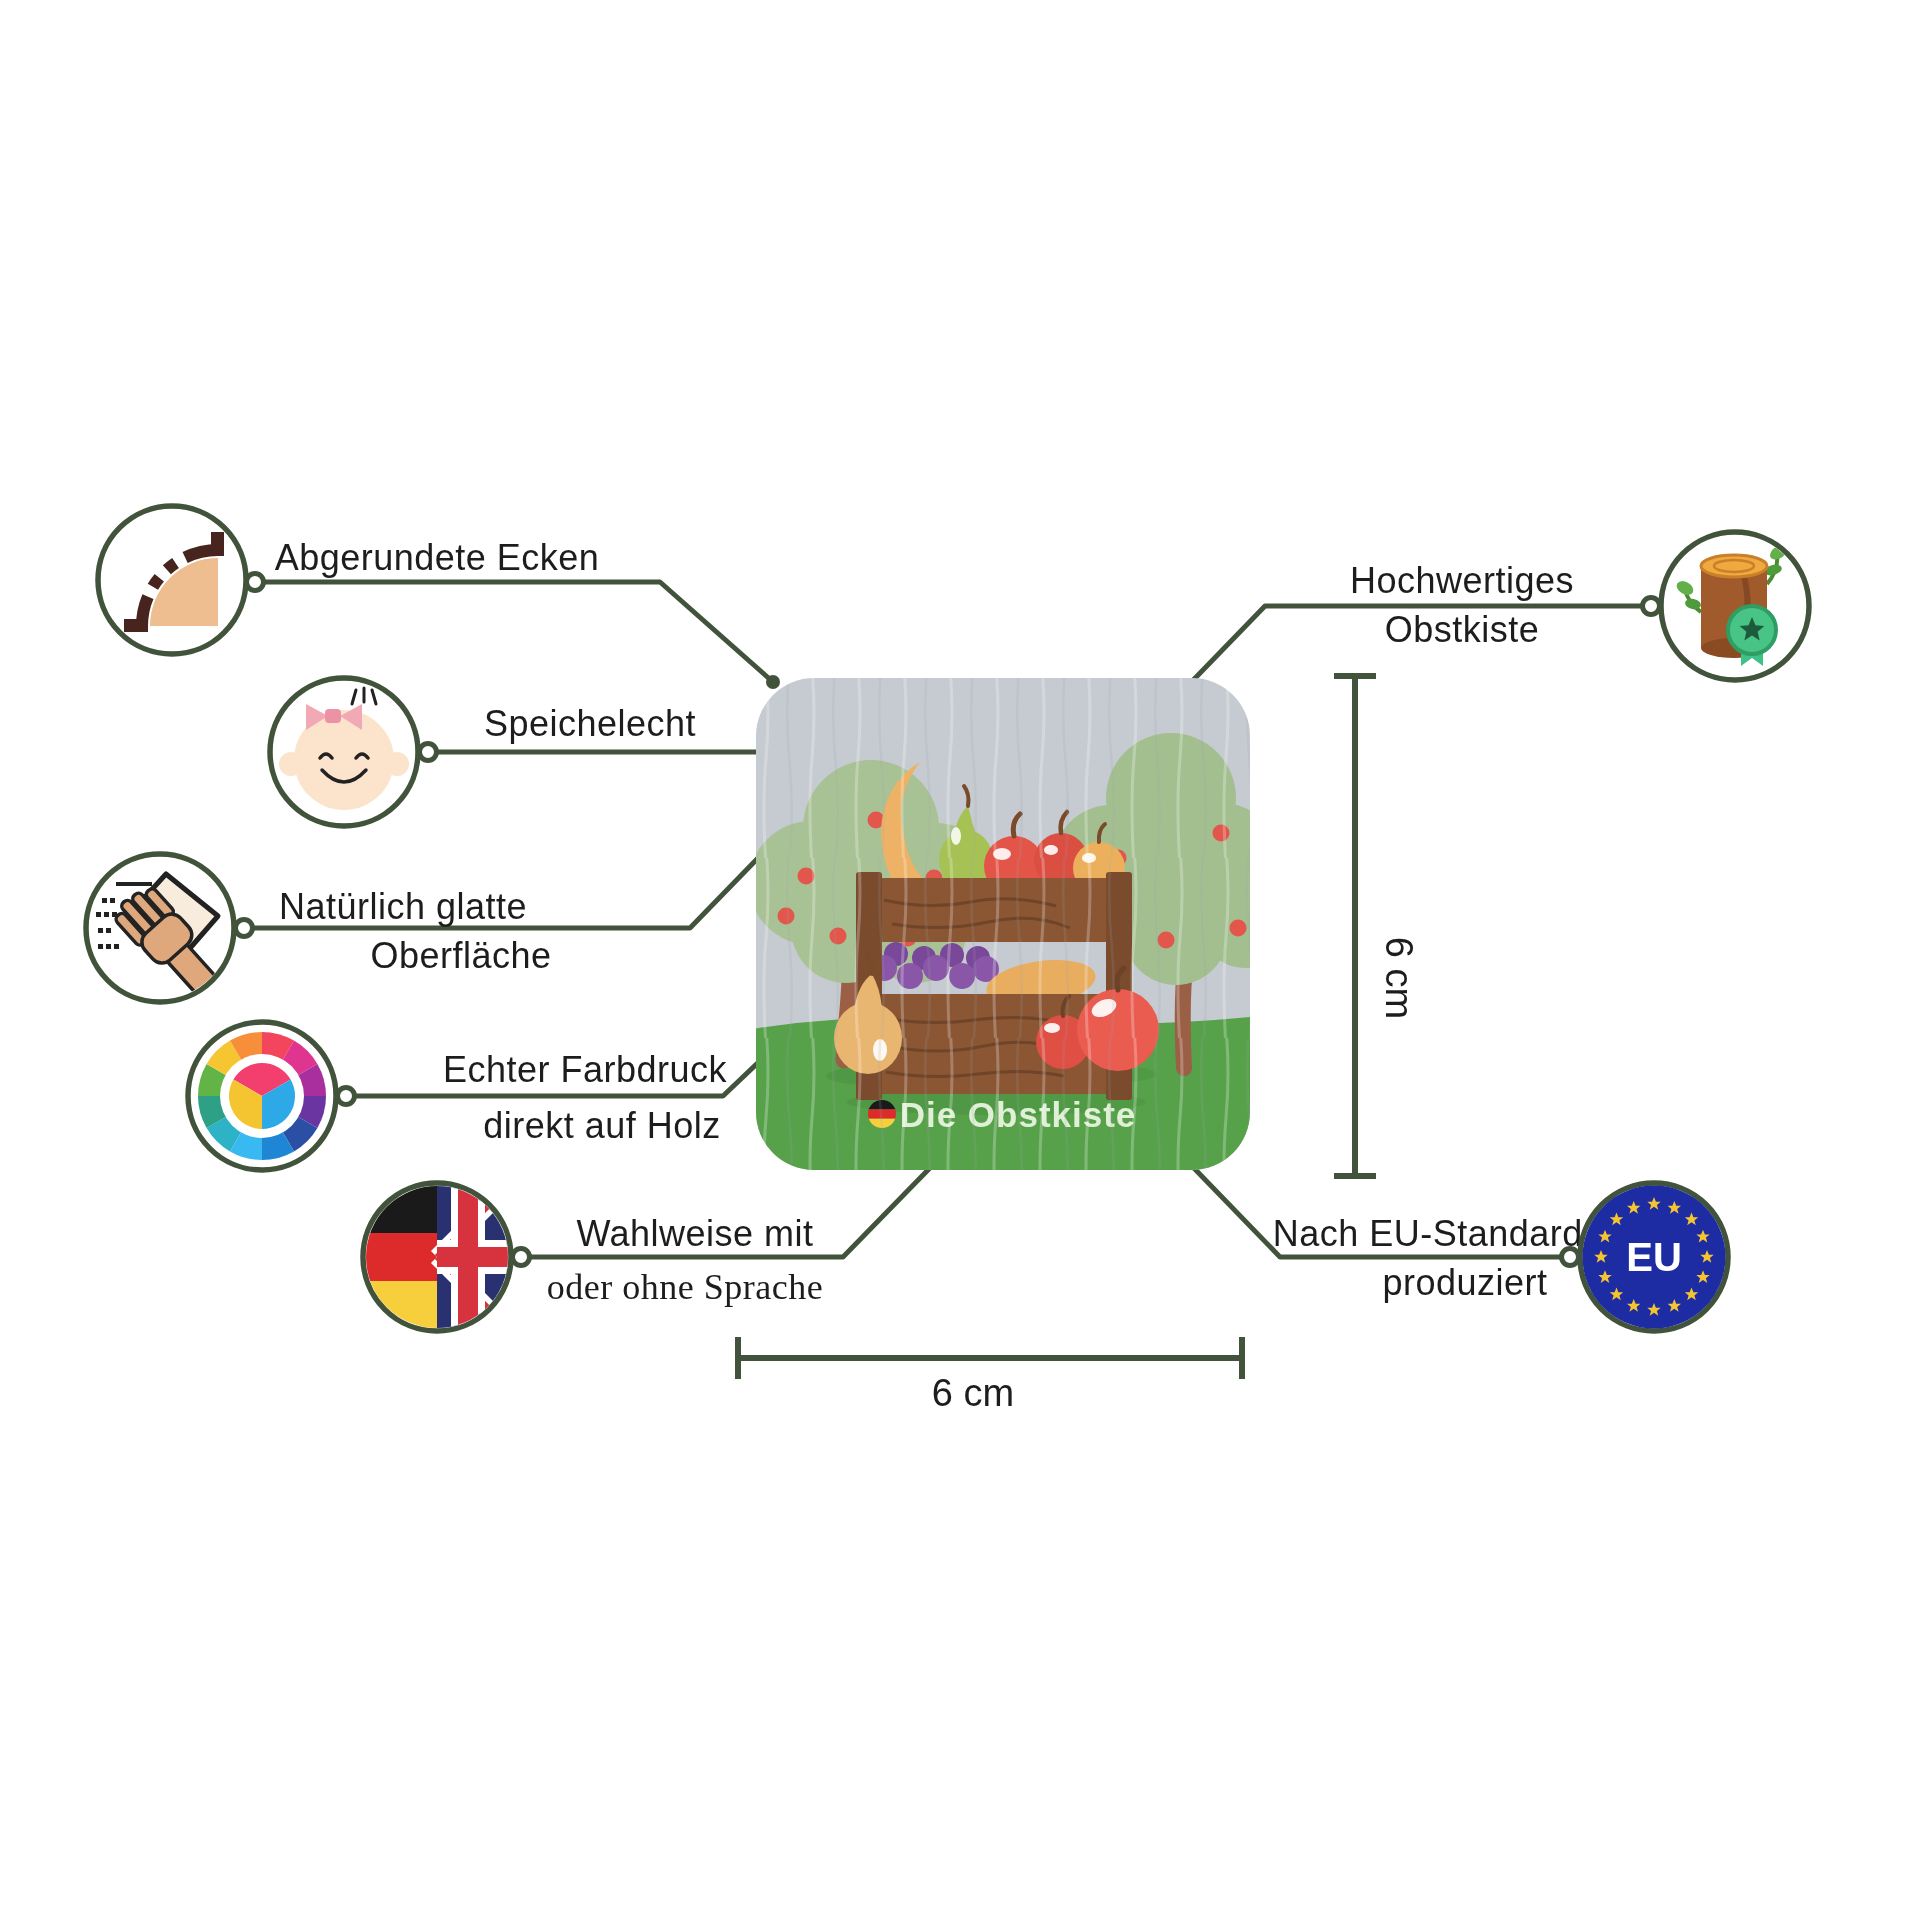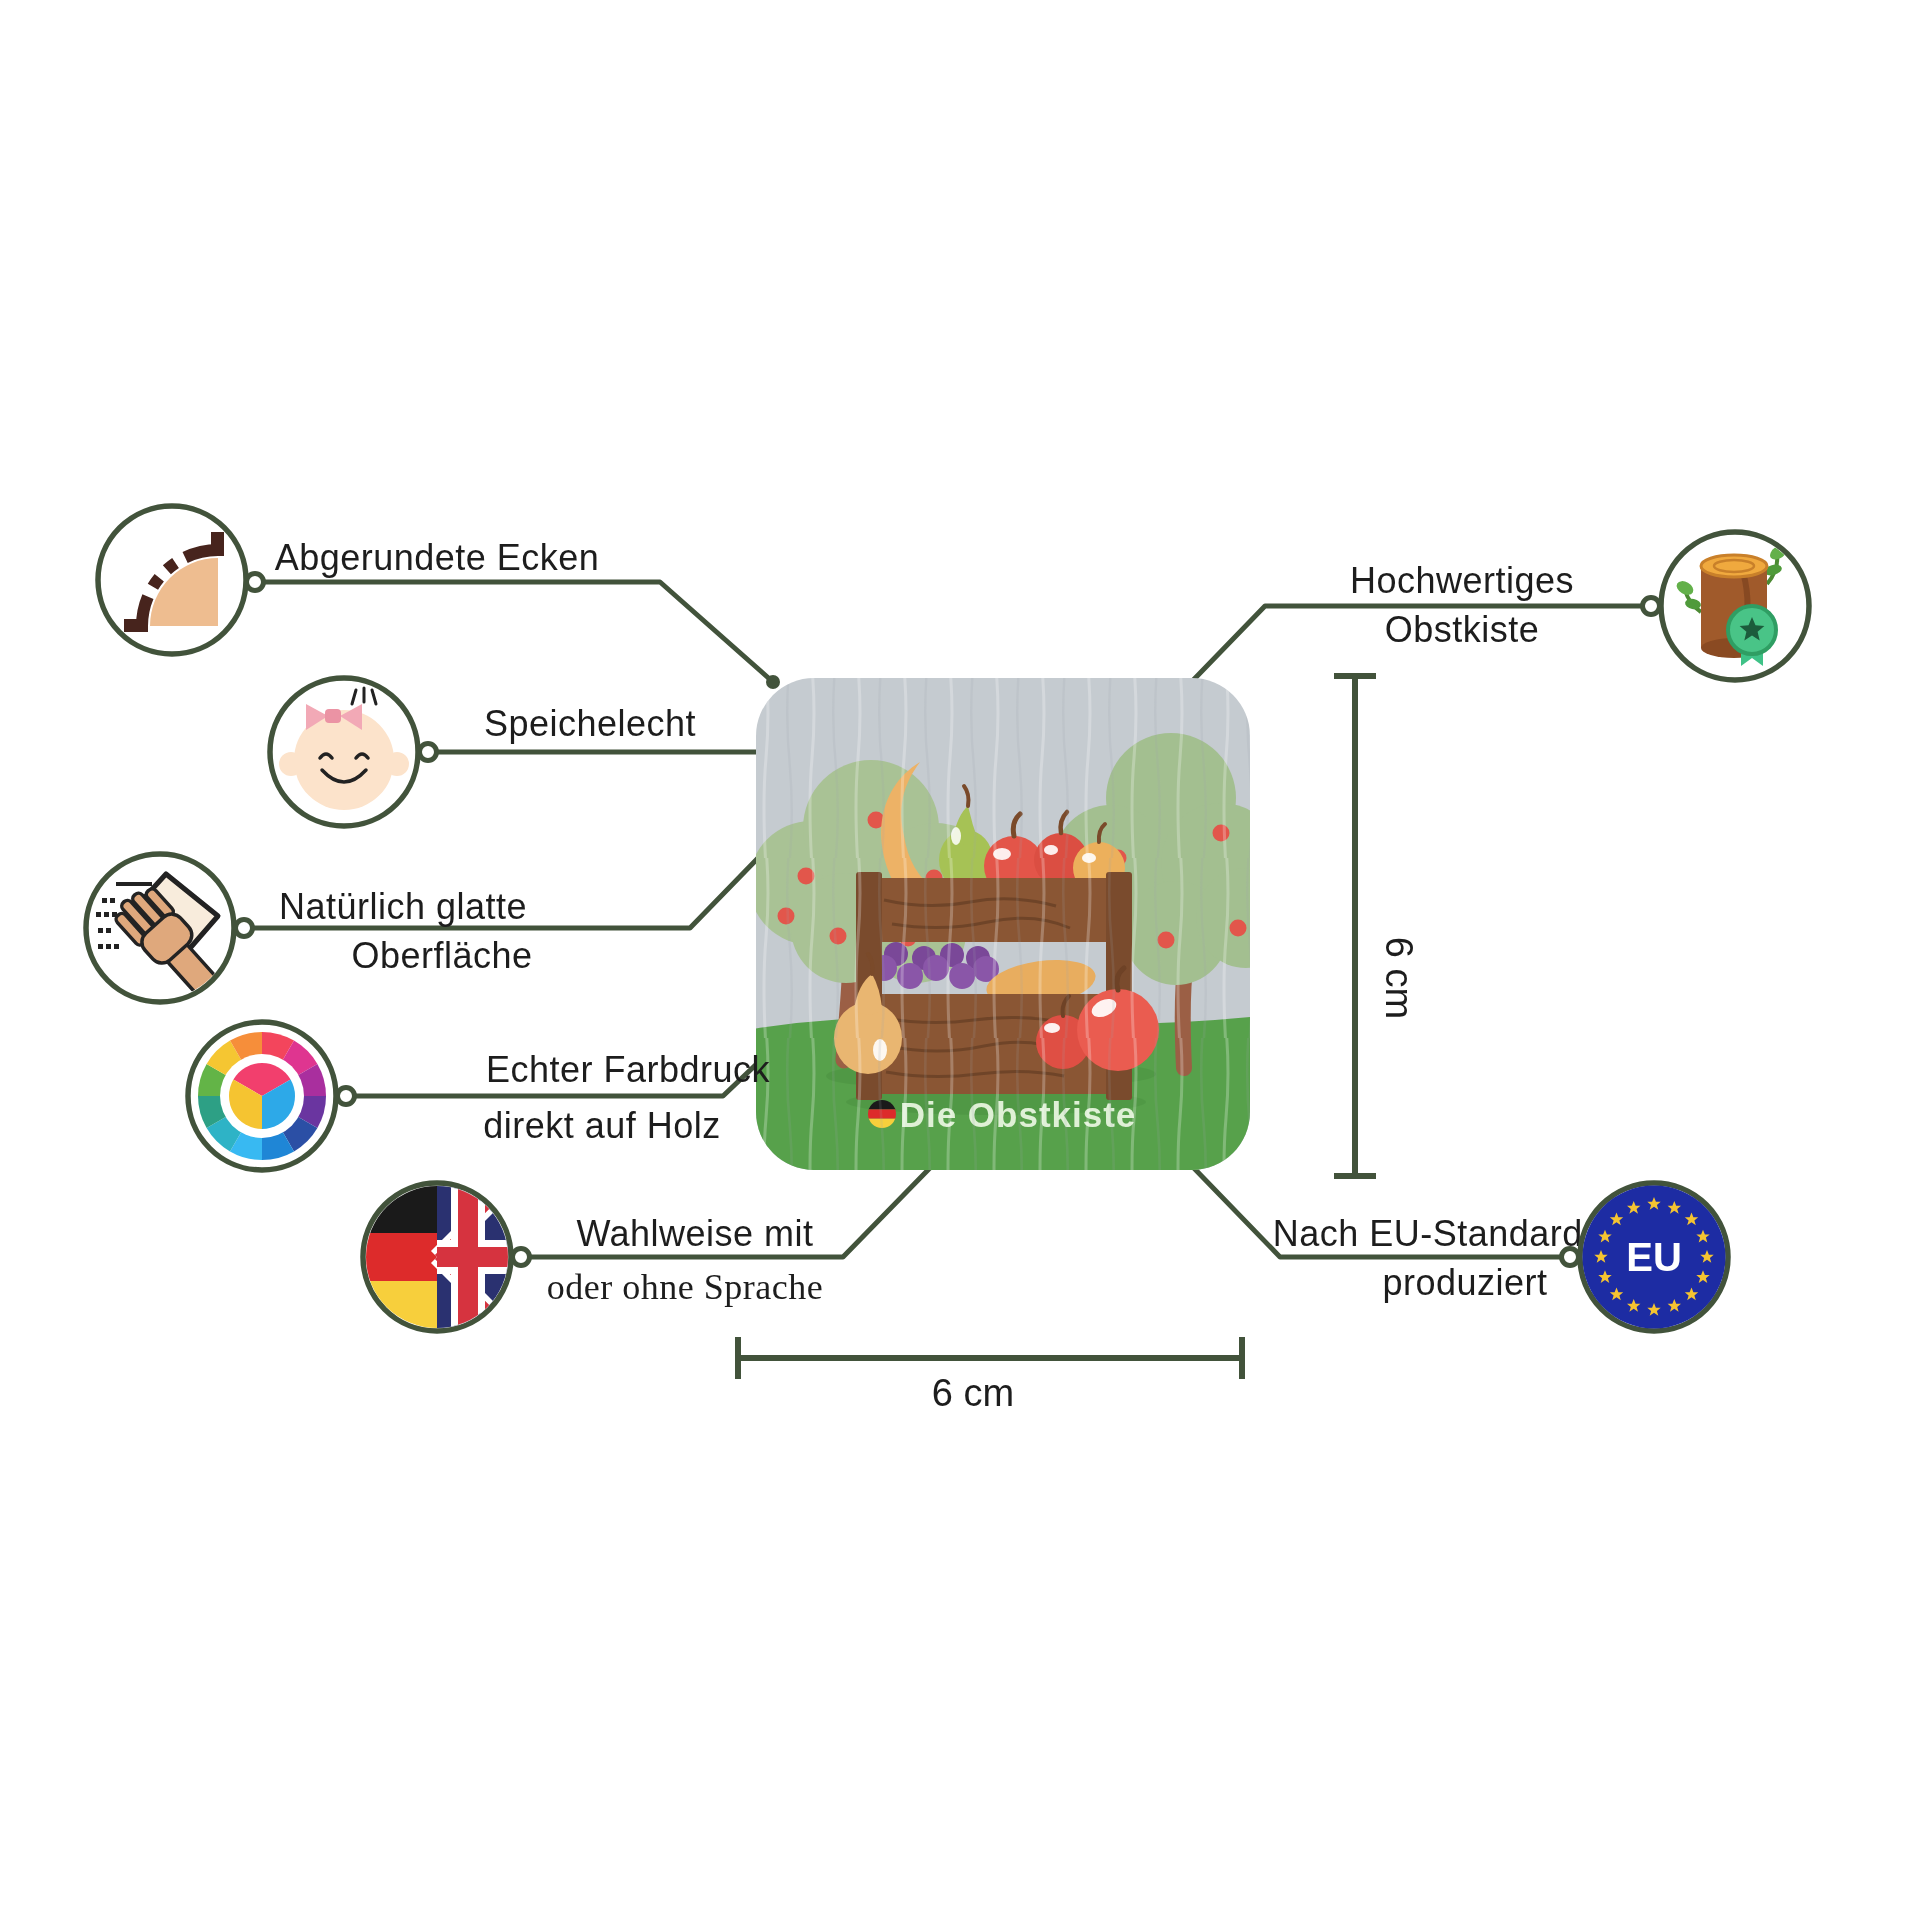--- a/index.html
+++ b/index.html
@@ -192,22 +192,22 @@
         </g>
         <text x="262" y="449" font-size="35" font-weight="bold" letter-spacing="1" fill="#dff0d6" text-anchor="middle" font-family="Liberation Sans, sans-serif">Die Obstkiste</text>
         <rect width="494" height="492" fill="url(#grain)"></rect>
       </g>
     </svg>
   </div>
 
   <div class="label" style="left:437px;top:558px;">Abgerundete Ecken</div>
   <div class="label" style="left:590px;top:724px;">Speichelecht</div>
   <div class="label" style="left:403px;top:907px;">Natürlich glatte</div>
-  <div class="label" style="left:442px;top:956px;">Oberfläche</div>
-  <div class="label" style="left:628px;top:1070px;">Echter Farbdruck</div>
+  <div class="label" style="left:461px;top:956px;">Oberfläche</div>
+  <div class="label" style="left:585px;top:1070px;">Echter Farbdruck</div>
   <div class="label" style="left:602px;top:1126px;">direkt auf Holz</div>
   <div class="label" style="left:695px;top:1234px;">Wahlweise mit</div>
   <div class="label" style="left:685px;top:1287px;font-family:Liberation Serif, serif;">oder ohne Sprache</div>
   <div class="label" style="left:1462px;top:581px;">Hochwertiges</div>
   <div class="label" style="left:1462px;top:630px;">Obstkiste</div>
   <div class="label" style="left:1437px;top:1234px;">Nach EU-Standards</div>
   <div class="label" style="left:1437px;top:1283px;margin-left:28px;">produziert</div>
   <div class="dimlabel" style="left:973px;top:1393px;">6 cm</div>
   <div class="dimlabel vert" style="left:1398px;top:978px;">6 cm</div>
 

